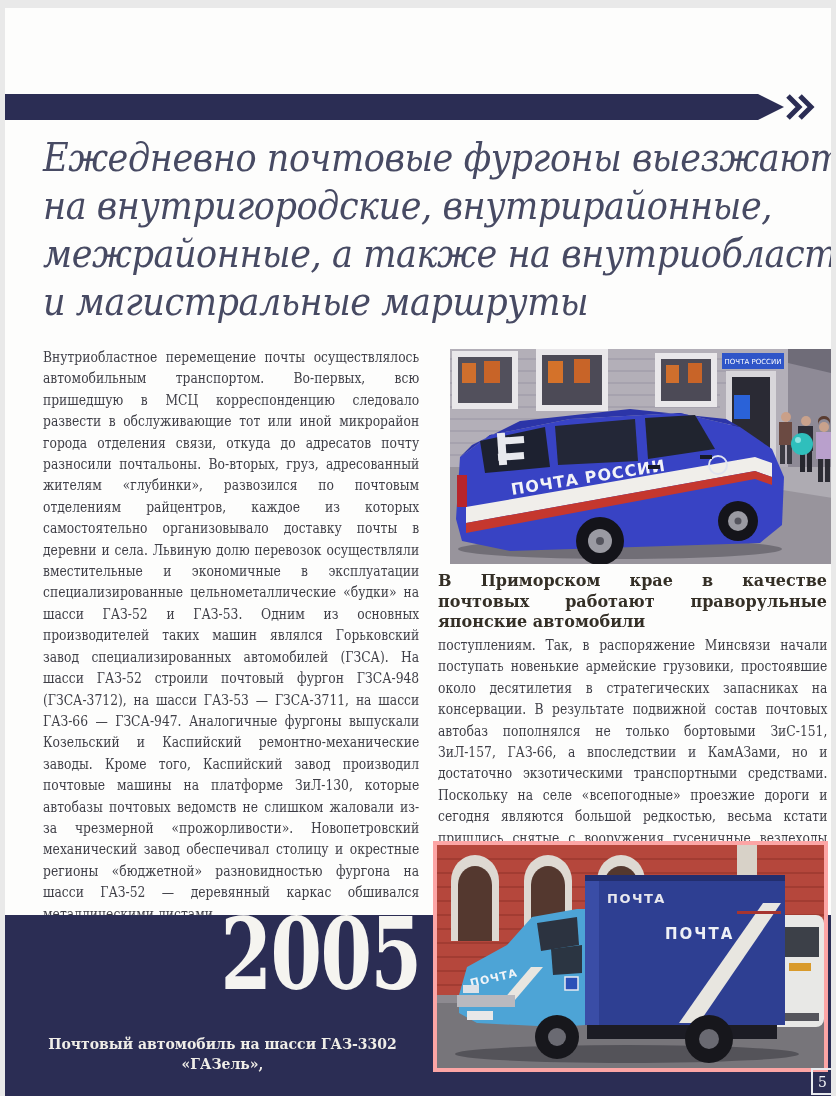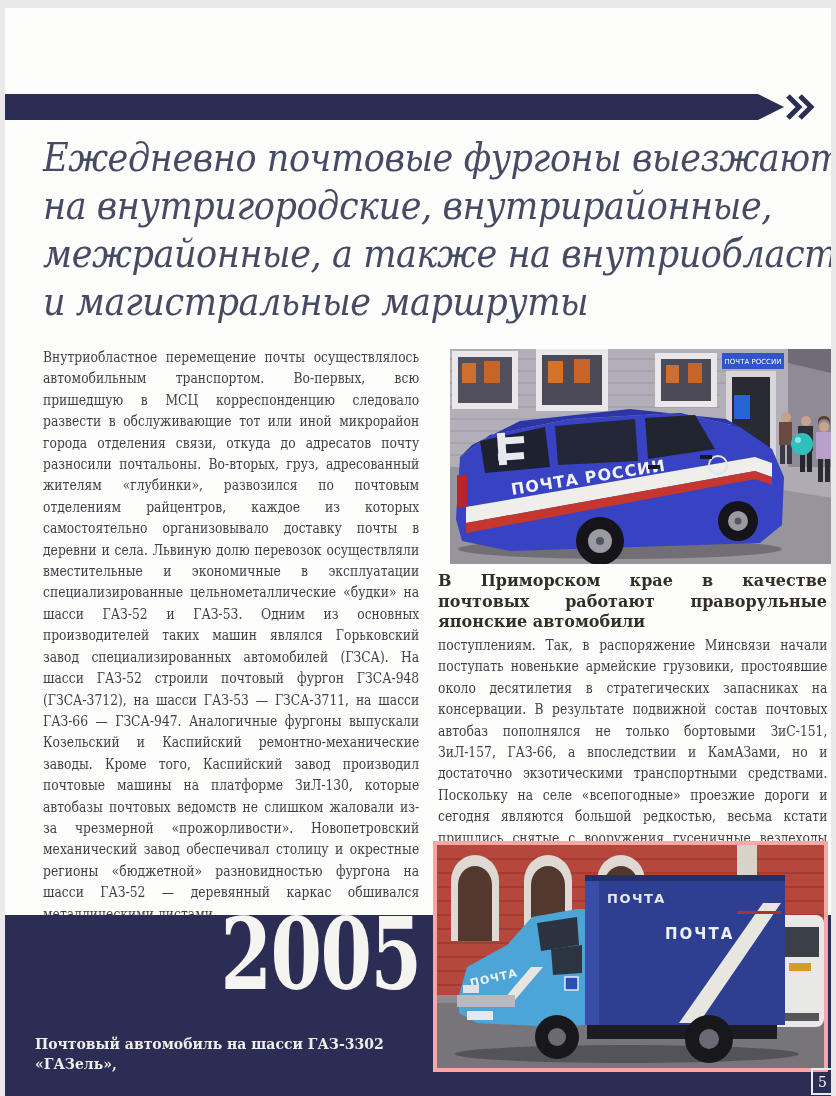--- a/index.html
+++ b/index.html
@@ -40,21 +40,21 @@
   .bottom-band{
     position:absolute; left:0; top:907px; width:836px; height:189px;
     background:#2b2d54;
   }
   .year{
     position:absolute; left:150px; top:901px; width:252px; text-align:right;
     font-weight:bold; font-size:100px; line-height:0.9; color:#f5f4f0;
     transform:scaleX(0.74); transform-origin:100% 0; letter-spacing:-2px;
   }
   .bottom-caption{
-    position:absolute; left:30px; top:1026px; width:375px; text-align:left;
+    position:absolute; left:30px; top:1026px; width:375px; text-align:center;
     font-weight:bold; font-size:14px; line-height:20px; color:#efede7;
   }
   
   .photo-bottom{
     position:absolute; left:428px; top:833px; width:387px; height:223px;
     margin:0; border:4px solid #fca5a5; overflow:hidden; background:#b5473c;
   }
   .pagenum{
     position:absolute; left:806px; top:1060px; width:19px; height:23px;
     border:2px solid #e9ebef; color:#f2f3f6; font-size:14px;

